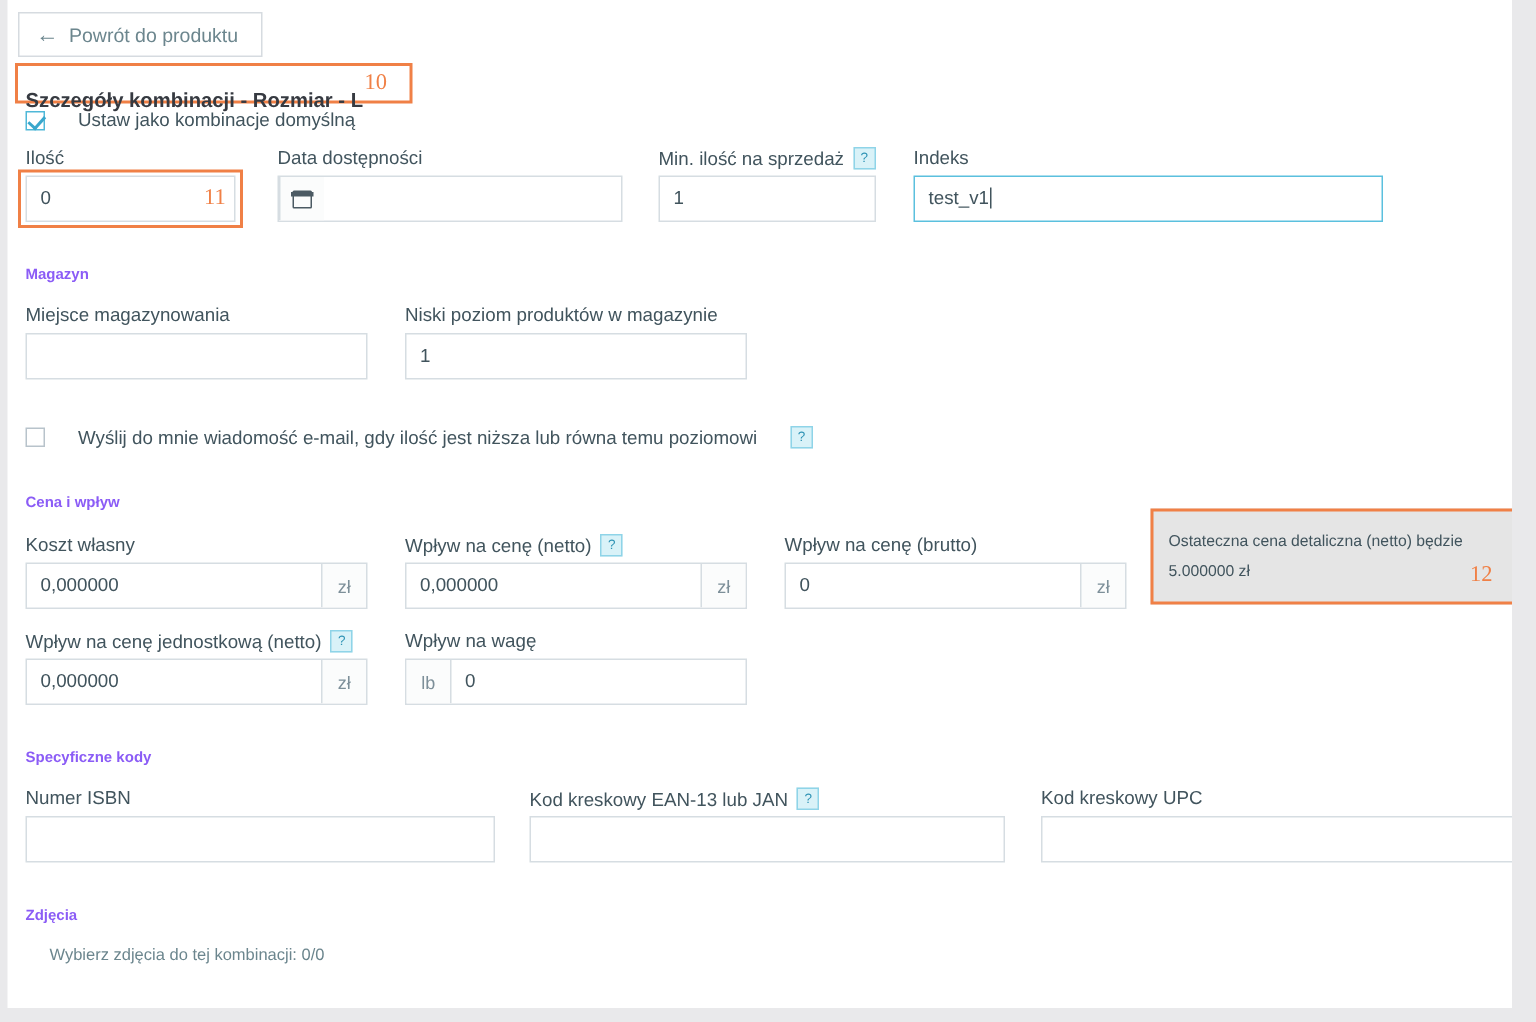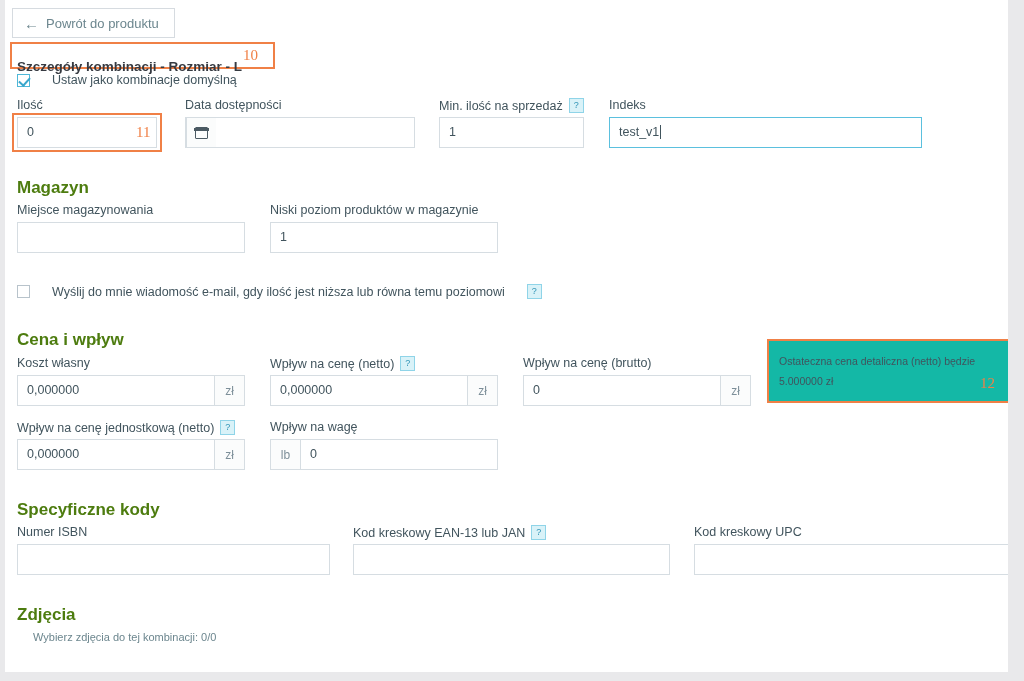--- a/index.html
+++ b/index.html
@@ -47,21 +47,21 @@
   }
 
   
   .h-title {
     position: absolute;
     font-size: 13.5px; font-weight: bold; color: #363a41;
     white-space: nowrap;
   }
   .sec-head {
     position: absolute;
-    font-size: 17px; font-weight: bold; color: #4d7c0f;
+    font-size: 10px; font-weight: bold; color: #8b5cf6;
     white-space: nowrap;
   }
   .lbl {
     position: absolute;
     font-size: 12.5px; color: #41545d;
     white-space: nowrap;
     display: flex; align-items: center; gap: 6px;
   }
   .small-note {
     position: absolute;
@@ -157,21 +157,21 @@
   .cal-ico::before {
     content: "";
     position: absolute; left: -1.6px; right: -1.6px; top: 0px;
     height: 3px; background: #4b5a63;
   }
 
   
   .final-price {
     position: absolute;
     border: 2px solid #f08046;
-    background: #14b8a6;
+    background: #e5e5e5;
     padding: 11px 10px 0 10px;
     font-size: 10.5px;
     color: #41545d;
     line-height: 1.9;
   }
 </style>
 </head>
 <body>
 
 <div class="page">

